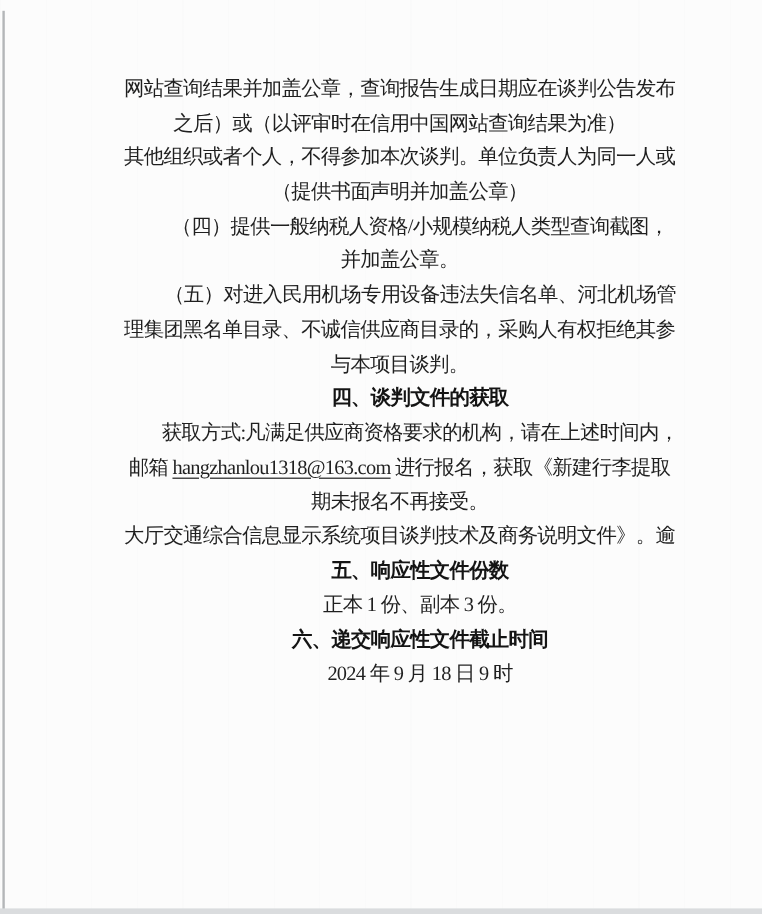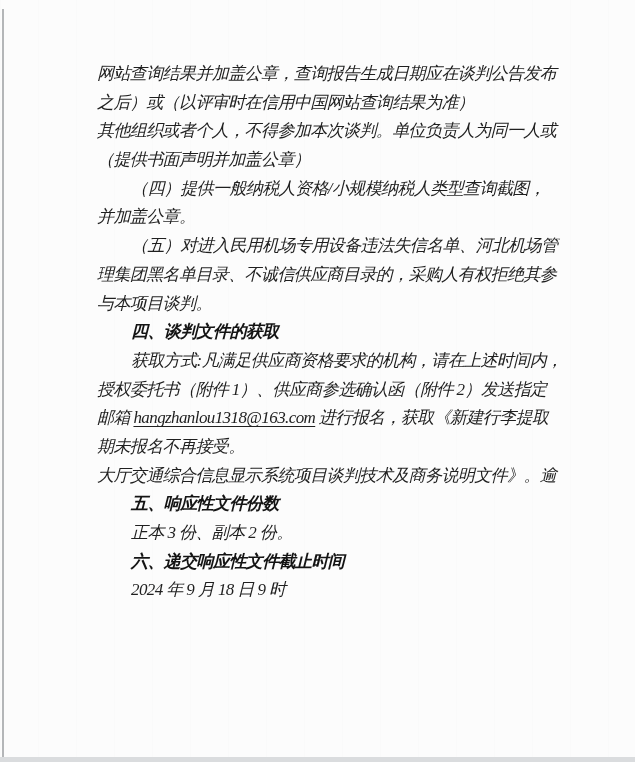--- a/index.html
+++ b/index.html
@@ -41,23 +41,22 @@
     background: var(--strip);
   }
   .doc-body {
     position: absolute;
     left: 97px; top: 60px;
     width: 472px;
     color: var(--ink);
     font-size: 17px;
     line-height: 28.7px;
     letter-spacing: -0.6px;
-    text-align: left;
+    text-align: center;
     white-space: nowrap;
-    font-style: italic;
   }
   .line { height: 28.7px; }
   .line.indent { text-indent: 2em; }
   .line.heading {
     font-family: "Liberation Sans", sans-serif;
     font-weight: bold;
     color: var(--heading-ink);
   }
   .email {
     text-decoration: underline;
@@ -74,23 +73,22 @@
       <div class="line"><span>之后）或（以评审时在信用中国网站查询结果为准）</span></div>
       <div class="line"><span>其他组织或者个人，不得参加本次谈判。单位负责人为同一人或</span></div>
       <div class="line"><span>（提供书面声明并加盖公章）</span></div>
       <div class="line indent"><span>（四）提供一般纳税人资格/小规模纳税人类型查询截图，</span></div>
       <div class="line"><span>并加盖公章。</span></div>
       <div class="line indent"><span>（五）对进入民用机场专用设备违法失信名单、河北机场管</span></div>
       <div class="line"><span>理集团黑名单目录、不诚信供应商目录的，采购人有权拒绝其参</span></div>
       <div class="line"><span>与本项目谈判。</span></div>
       <div class="line indent heading"><span>四、谈判文件的获取</span></div>
       <div class="line indent"><span>获取方式:凡满足供应商资格要求的机构，请在上述时间内，</span></div>
-      <div class="line"><span>授权委托书（附件 1）、供应商参选确认函（附件 2）发送指定</span></div>
       <div class="line"><span>邮箱 </span><span class="email">hangzhanlou1318@163.com</span><span> 进行报名，获取《新建行李提取</span></div>
       <div class="line"><span>期未报名不再接受。</span></div>
       <div class="line"><span>大厅交通综合信息显示系统项目谈判技术及商务说明文件》。逾</span></div>
       <div class="line indent heading"><span>五、响应性文件份数</span></div>
-      <div class="line indent"><span>正本 3 份、副本 2 份。</span></div>
+      <div class="line indent"><span>正本 1 份、副本 3 份。</span></div>
       <div class="line indent heading"><span>六、递交响应性文件截止时间</span></div>
       <div class="line indent"><span>2024 年 9 月 18 日 9 时</span></div>
     </div>
   <div class="bottom-strip"></div>
 </div>
 
 </body></html>

